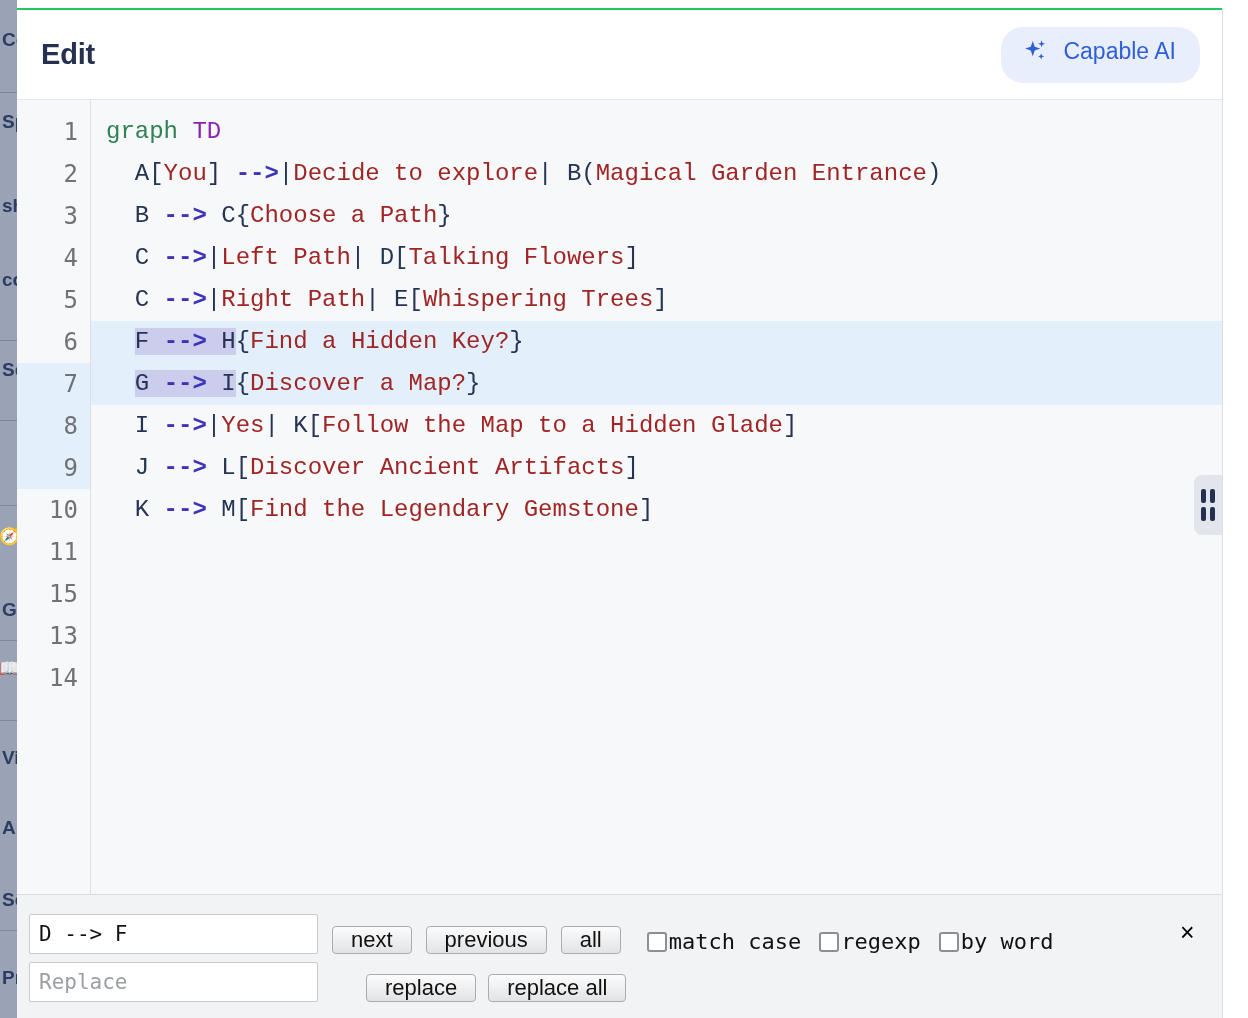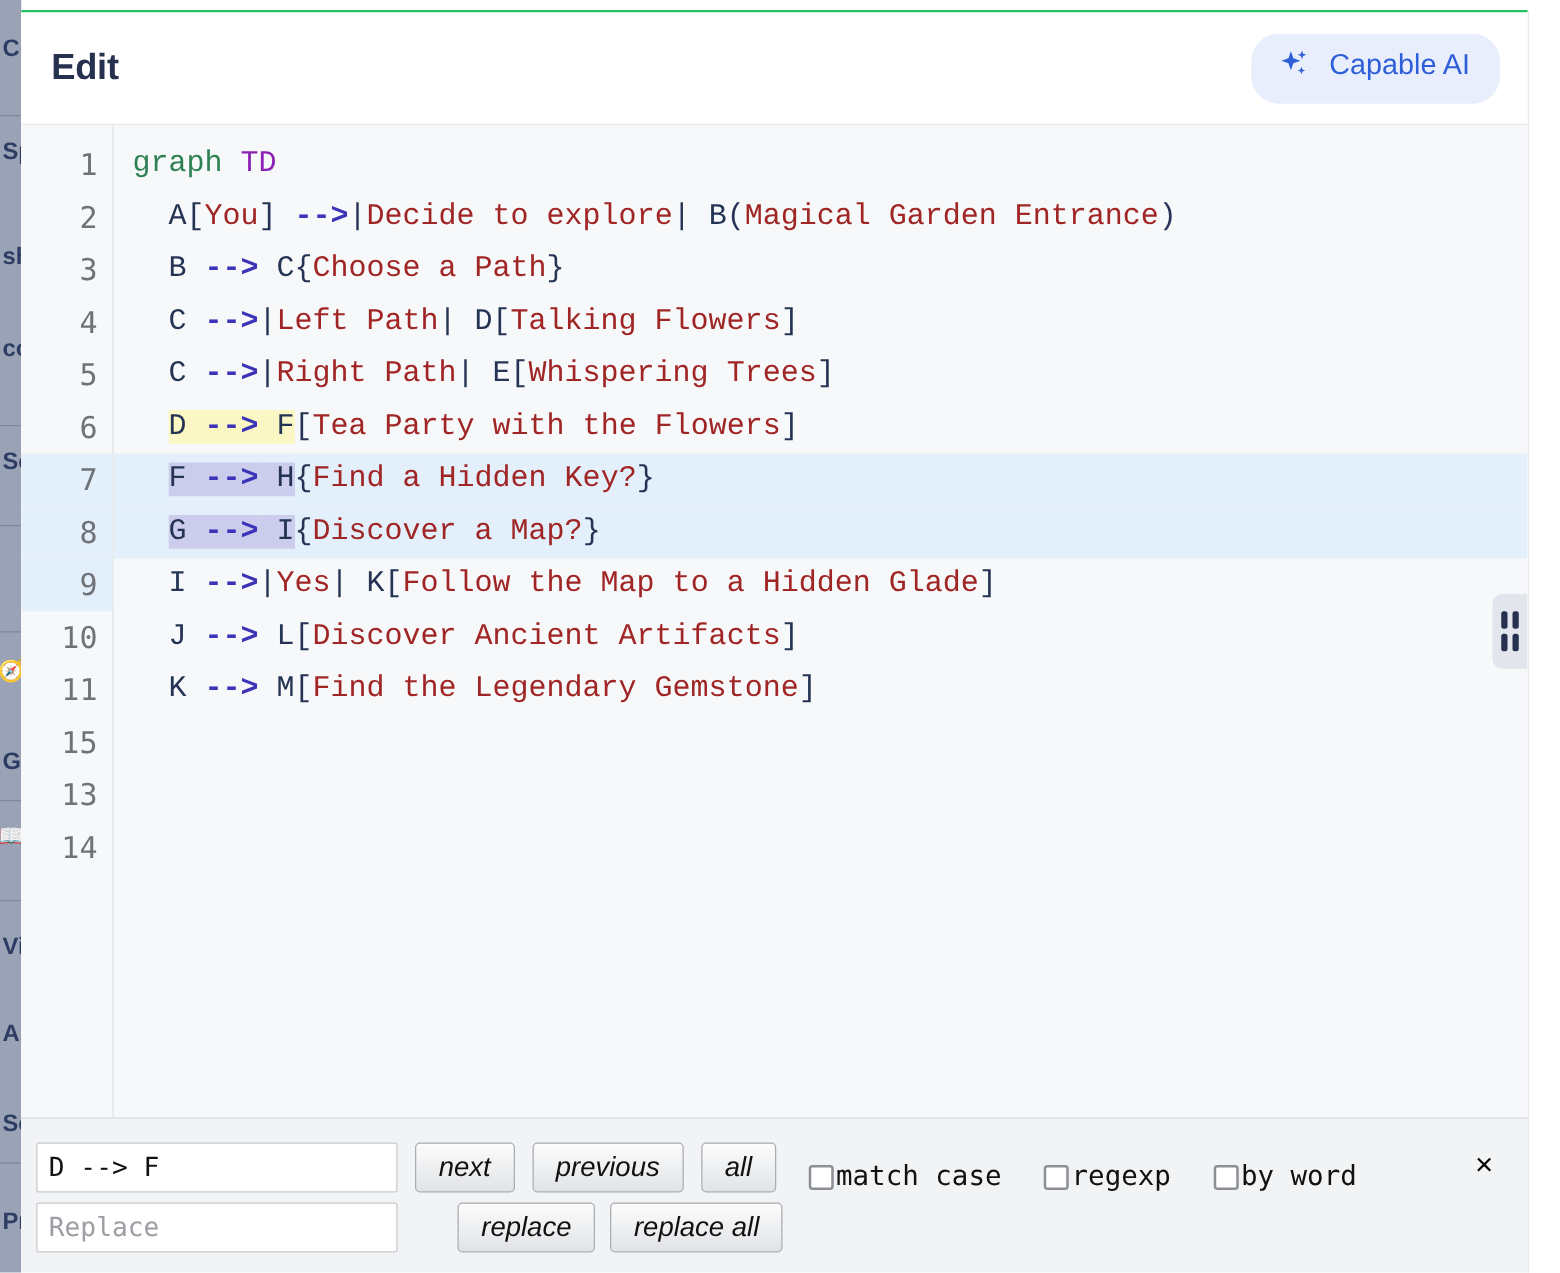--- a/index.html
+++ b/index.html
@@ -183,41 +183,40 @@
     background: #ffffff;
     border-radius: 2px;
     font-family: "DejaVu Sans Mono", monospace;
     font-size: 21px;
     color: #111111;
     padding: 0 9px;
     outline: none;
   }
   .fp-input::placeholder { color: #9b9ea3; }
   .fp-btn {
-    height: 40px;
+    height: 28px;
     margin-left: 12px;
     padding: 0 18px;
     border: 1px solid #a9acb1;
     border-radius: 4px;
     background: linear-gradient(#fcfcfc, #e1e3e6);
     font-family: "Liberation Sans", sans-serif;
     font-size: 22px;
     color: #111111;
     cursor: pointer;
-    font-style: italic;
   }
   #search-row .fp-btn { margin-left: 14px; }
   #btn-next { margin-left: 48px; }
   #btn-replace { margin-left: 48px; }
 
   .fp-opts {
     display: flex;
     align-items: center;
     margin-left: 26px;
-    gap: 16px;
+    gap: 0;
   }
   .fp-opt {
     display: inline-flex;
     align-items: center;
     margin-right: 18px;
     font-family: "DejaVu Sans Mono", monospace;
     font-size: 22px;
     color: #111111;
     cursor: pointer;
   }
@@ -301,21 +300,20 @@
         <div class="gut-num">15</div>
         <div class="gut-num">13</div>
         <div class="gut-num">14</div>
       </div>
     <div id="code-pane">
         <div class="code-line"><span class="t-kw">graph </span><span class="t-dir">TD</span></div>
         <div class="code-line"><span class="t-id">  A[</span><span class="t-lbl">You</span><span class="t-id">] </span><span class="t-arr">--&gt;</span><span class="t-id">|</span><span class="t-lbl">Decide to explore</span><span class="t-id">| B(</span><span class="t-lbl">Magical Garden Entrance</span><span class="t-id">)</span></div>
         <div class="code-line"><span class="t-id">  B </span><span class="t-arr">--&gt;</span><span class="t-id"> C{</span><span class="t-lbl">Choose a Path</span><span class="t-id">}</span></div>
         <div class="code-line"><span class="t-id">  C </span><span class="t-arr">--&gt;</span><span class="t-id">|</span><span class="t-lbl">Left Path</span><span class="t-id">| D[</span><span class="t-lbl">Talking Flowers</span><span class="t-id">]</span></div>
         <div class="code-line"><span class="t-id">  C </span><span class="t-arr">--&gt;</span><span class="t-id">|</span><span class="t-lbl">Right Path</span><span class="t-id">| E[</span><span class="t-lbl">Whispering Trees</span><span class="t-id">]</span></div>
-        <div class="code-line"><span class="t-id">  </span><span class="t-id hl-current">D </span><span class="t-arr hl-current">--&gt;</span><span class="t-id hl-current"> F</span><span class="t-id">[</span><span class="t-lbl">Tea Party with the Flowers</span><span class="t-id">]</span></div>
         <div class="code-line active-line"><span class="t-id">  </span><span class="t-id hl-match">F </span><span class="t-arr hl-match">--&gt;</span><span class="t-id hl-match"> H</span><span class="t-id">{</span><span class="t-lbl">Find a Hidden Key?</span><span class="t-id">}</span></div>
         <div class="code-line active-line"><span class="t-id">  </span><span class="t-id hl-match">G </span><span class="t-arr hl-match">--&gt;</span><span class="t-id hl-match"> I</span><span class="t-id">{</span><span class="t-lbl">Discover a Map?</span><span class="t-id">}</span></div>
         <div class="code-line"><span class="t-id">  I </span><span class="t-arr">--&gt;</span><span class="t-id">|</span><span class="t-lbl">Yes</span><span class="t-id">| K[</span><span class="t-lbl">Follow the Map to a Hidden Glade</span><span class="t-id">]</span></div>
         <div class="code-line"><span class="t-id">  J </span><span class="t-arr">--&gt;</span><span class="t-id"> L[</span><span class="t-lbl">Discover Ancient Artifacts</span><span class="t-id">]</span></div>
         <div class="code-line"><span class="t-id">  K </span><span class="t-arr">--&gt;</span><span class="t-id"> M[</span><span class="t-lbl">Find the Legendary Gemstone</span><span class="t-id">]</span></div>
         <div class="code-line"></div>
       </div>
     <div id="drag-handle">
       <i></i>
         <i></i>

